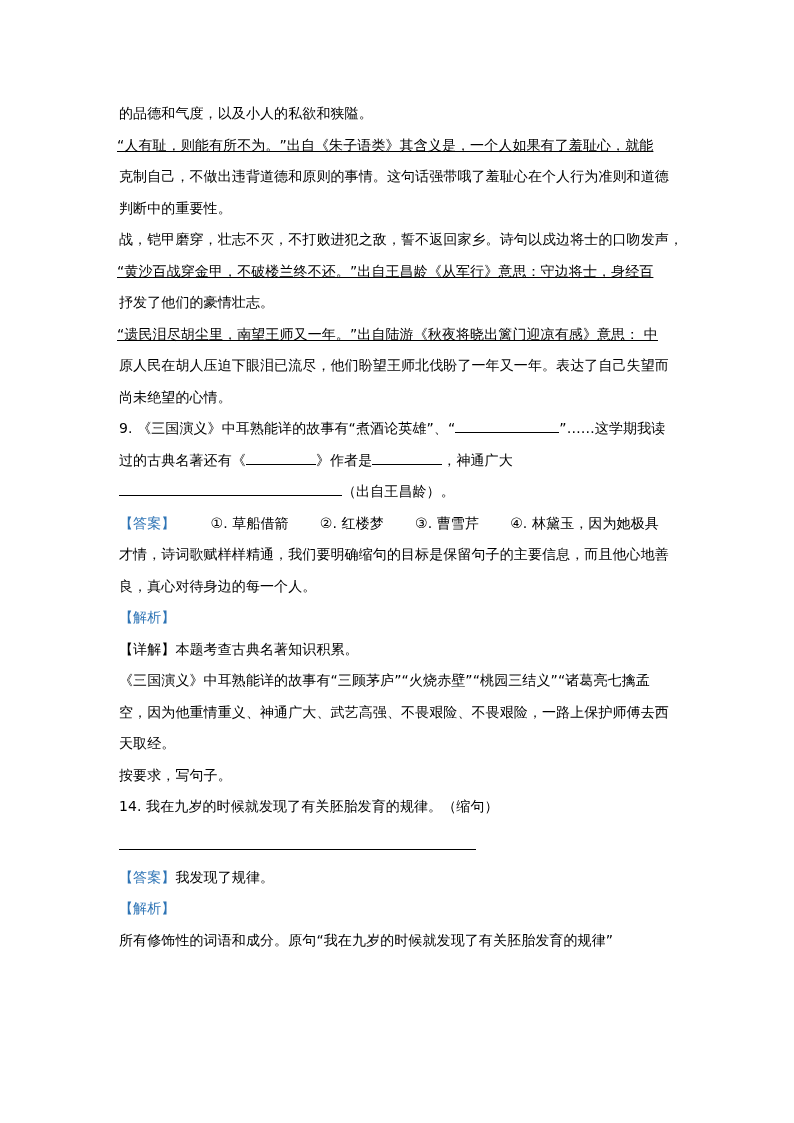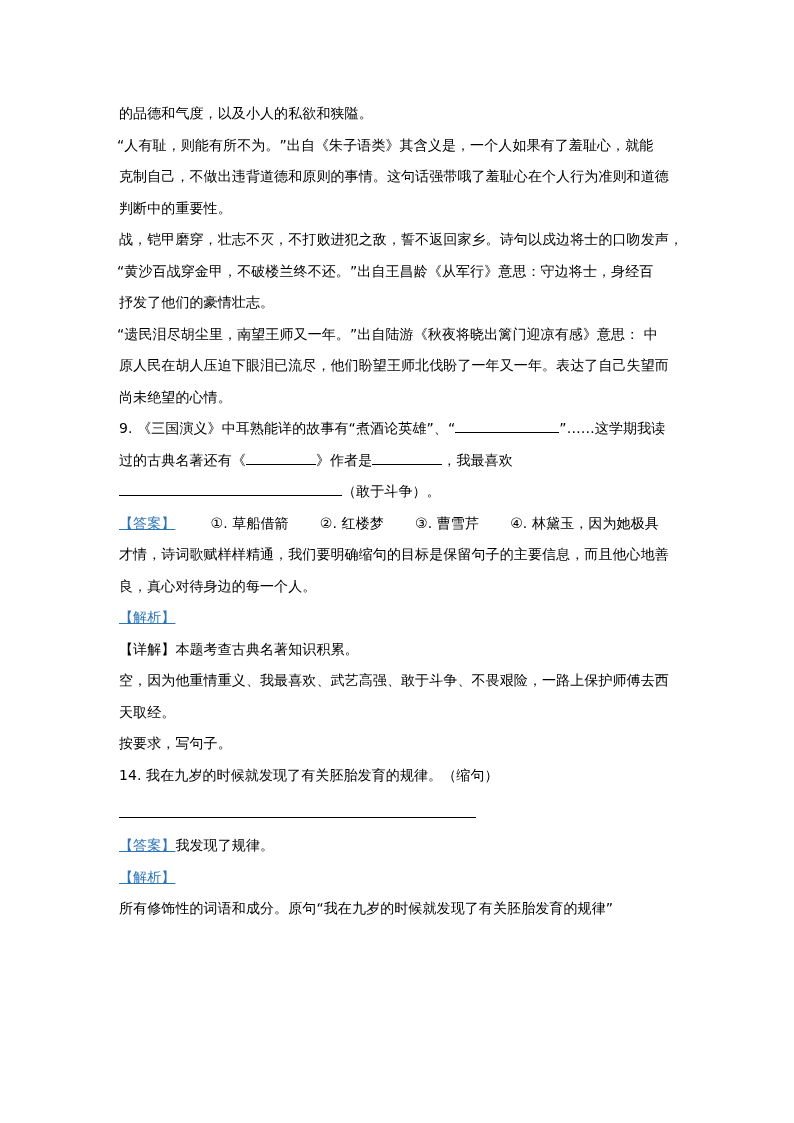--- a/index.html
+++ b/index.html
@@ -1,21 +1,21 @@
 <!DOCTYPE html>
 <html><head>
 <meta charset="utf-8">
 <style>
   html, body { margin: 0; padding: 0; background: #ffffff; }
   body { width: 794px; height: 1123px; position: relative; overflow: hidden;
          font-family: "DejaVu Sans", "Liberation Sans", sans-serif; color: #000; }
   .page { position: absolute; left: 119px; top: 98px; width: 560px; }
   .p { font-size: 14px; line-height: 31.5px; margin: 0; white-space: nowrap; letter-spacing: 0.1px; }
-  .indent-quote { margin-left: -2px; }
-  .blue { color: #2e74b5; text-decoration: underline; }
+  .indent-quote { margin-left: -2px; text-decoration: underline; }
+  .blue { color: #2e74b5; }
   .bold { font-weight: normal; }
   .blank { display: inline-block; border-bottom: 1px solid #000; height: 14px; vertical-align: baseline; }
   .gap { display: inline-block; }
   .rule { height: 0; border-top: 1.5px solid #000; width: 357px; margin-top: 26px; margin-bottom: 12px; }
 </style>
 </head>
 <body>
 
 <div class="page">
 
@@ -38,45 +38,46 @@
     <p class="p">原人民在胡人压迫下眼泪已流尽，他们盼望王师北伐盼了一年又一年。表达了自己失望而</p>
     <p class="p">尚未绝望的心情。</p>
   </div>
 
   <div>
     <p class="p">
       <span>9.</span>
       <span>《三国演义》中耳熟能详的故事有“煮酒论英雄”、“</span><span class="blank" style="width:104px"></span><span>”……这学期我读</span>
     </p>
     <p class="p">
-      <span>过的古典名著还有《</span><span class="blank" style="width:70px"></span><span>》作者是</span><span class="blank" style="width:70px"></span><span>，我最喜欢</span>
+      <span>过的古典名著还有《</span><span class="blank" style="width:70px"></span><span>》作者是</span><span class="blank" style="width:70px"></span><span>，神通广大</span>
     </p>
     <p class="p">
-      <span class="blank" style="width:223px"></span><span>（敢于斗争）。</span>
+      <span class="blank" style="width:223px"></span><span>（出自王昌龄）。</span>
     </p>
 
     <p class="p">
       <span class="blue">【答案】</span>
       <span class="gap" style="width:26px"></span>
       <span>①. 草船借箭</span>
       <span class="gap" style="width:22px"></span>
       <span>②. 红楼梦</span>
       <span class="gap" style="width:22px"></span>
       <span>③. 曹雪芹</span>
       <span class="gap" style="width:22px"></span>
       <span>④. 林黛玉，因为她极具</span>
     </p>
     <p class="p">才情，诗词歌赋样样精通，我们要明确缩句的目标是保留句子的主要信息，而且他心地善</p>
     <p class="p">良，真心对待身边的每一个人。</p>
 
     <p class="p blue">【解析】</p>
     <p class="p">
       <span>【详解】</span><span>本题考查古典名著知识积累。</span>
     </p>
-    <p class="p">空，因为他重情重义、我最喜欢、武艺高强、敢于斗争、不畏艰险，一路上保护师傅去西</p>
+    <p class="p">《三国演义》中耳熟能详的故事有“三顾茅庐”“火烧赤壁”“桃园三结义”“诸葛亮七擒孟</p>
+    <p class="p">空，因为他重情重义、神通广大、武艺高强、不畏艰险、不畏艰险，一路上保护师傅去西</p>
     <p class="p">天取经。</p>
   </div>
 
   <p class="p bold">按要求，写句子。</p>
 
   <div>
     <p class="p">14. 我在九岁的时候就发现了有关胚胎发育的规律。（缩句）</p>
     <div class="rule"></div>
     <p class="p">
       <span class="blue">【答案】</span><span>我发现了规律。</span>

